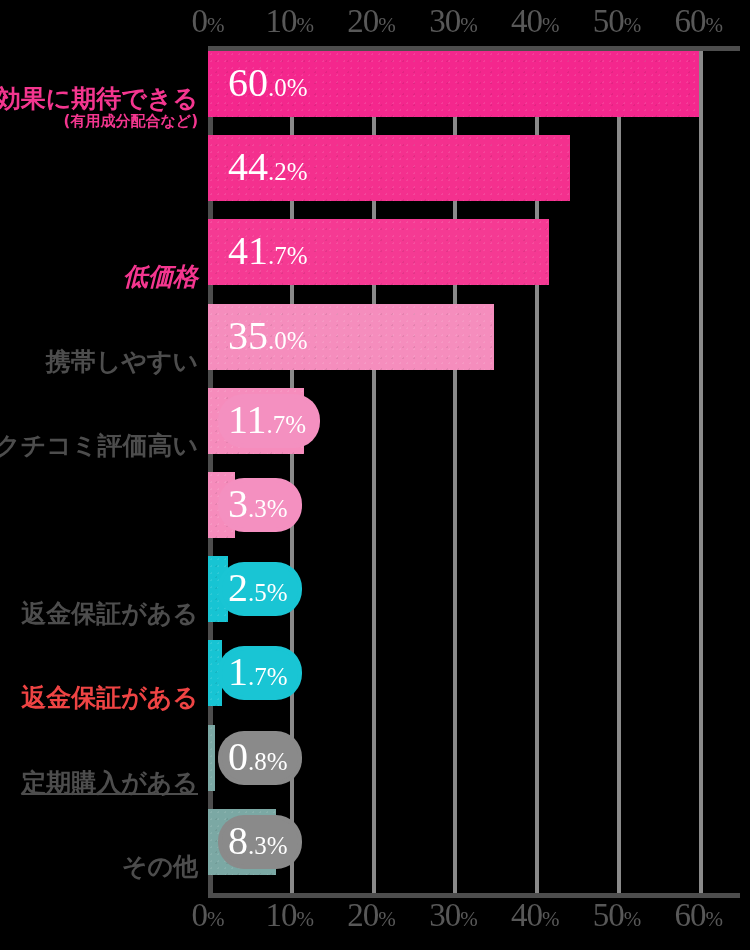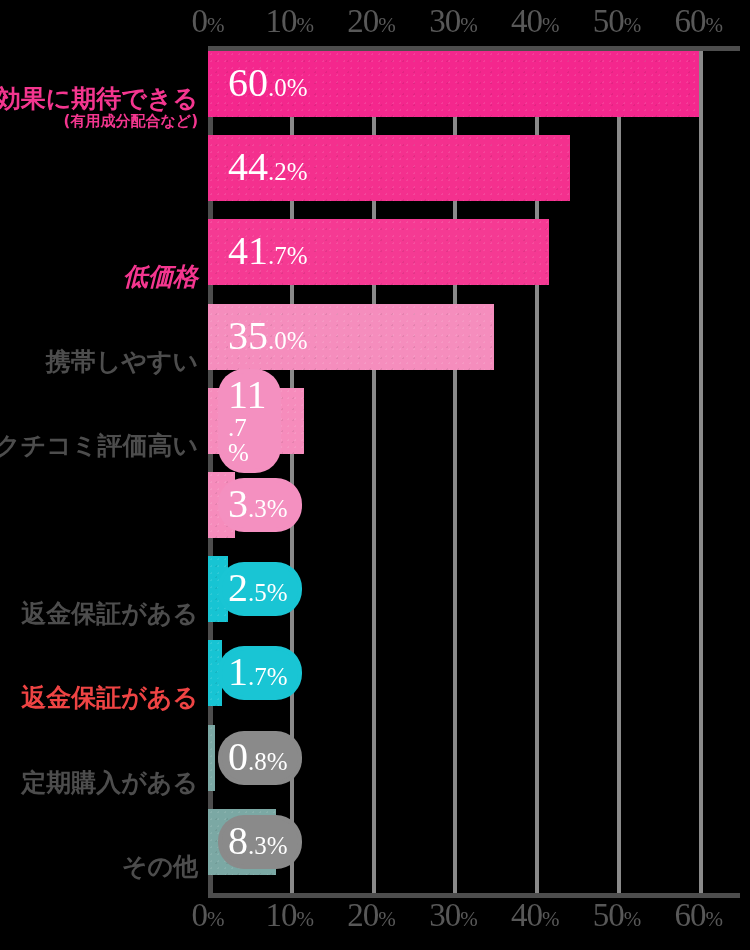--- a/index.html
+++ b/index.html
@@ -196,21 +196,21 @@
       <div class="bar-row" style="top: 252.6px; width: 548px;">
         <div class="bar" style="width: 286.3px; background: rgb(245, 141, 189);"></div>
         <div class="value-label inset">
           <span class="v-int">35</span>
           <span class="v-dec">.0</span>
           <span class="v-pct">%</span>
         </div>
       </div>
       <div class="bar-row" style="top: 336.8px; width: 542px;">
         <div class="bar" style="width: 95.706px; background: rgb(246, 140, 188);"></div>
-        <div class="value-label" style="background: rgb(244, 144, 192); box-shadow: rgb(244, 144, 192) 0px 0px 0px 4px; flex-direction: column;">
+        <div class="value-label" style="background: rgb(244, 144, 192); box-shadow: rgb(244, 144, 192) 0px 0px 0px 4px;">
           <span class="v-int">11</span>
           <span class="v-dec">.7</span>
           <span class="v-pct">%</span>
         </div>
       </div>
       <div class="bar-row" style="top: 421px; width: 542px;">
         <div class="bar" style="width: 26.994px; background: rgb(246, 140, 188);"></div>
         <div class="value-label" style="background: rgb(244, 144, 192); box-shadow: rgb(244, 144, 192) 0px 0px 0px 4px;">
           <span class="v-int">3</span>
           <span class="v-dec">.3</span>
@@ -264,21 +264,21 @@
       </div>
       <div class="cat" style="color: rgb(77, 77, 77); top: 352.8px;">
         <span class="main">クチコミ評価高い</span>
       </div>
       <div class="cat" style="color: rgb(77, 77, 77); top: 521.2px;">
         <span class="main">返金保証がある</span>
       </div>
       <div class="cat" style="color: #ef4444; top: 605.4px;">
         <span class="main">返金保証がある</span>
       </div>
-      <div class="cat" style="color: rgb(77, 77, 77); top: 689.6px;">
+      <div class="cat" style="color: rgb(77, 77, 77); top: 689.6px; text-decoration: underline;">
         <span class="main">定期購入がある</span>
       </div>
       <div class="cat" style="color: rgb(77, 77, 77); top: 773.8px;">
         <span class="main">その他</span>
       </div>
     </div>
 
   <div class="axis-row" id="axis-bottom">
       <div class="tick-label" style="left: 208px; color: rgb(88, 88, 88);"><span class="num">0</span><span class="pct">%</span></div>
       <div class="tick-label" style="left: 289.8px; color: rgb(88, 88, 88);"><span class="num">10</span><span class="pct">%</span></div>

